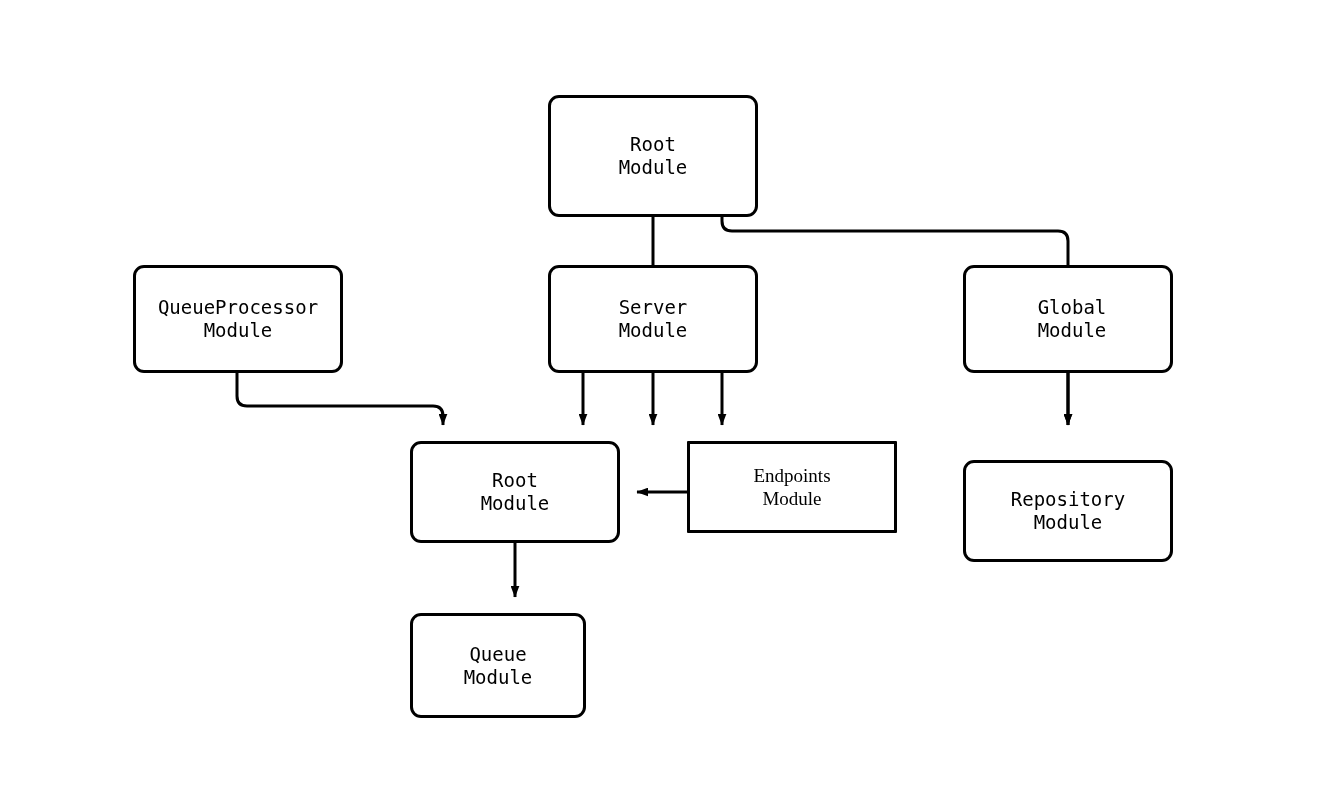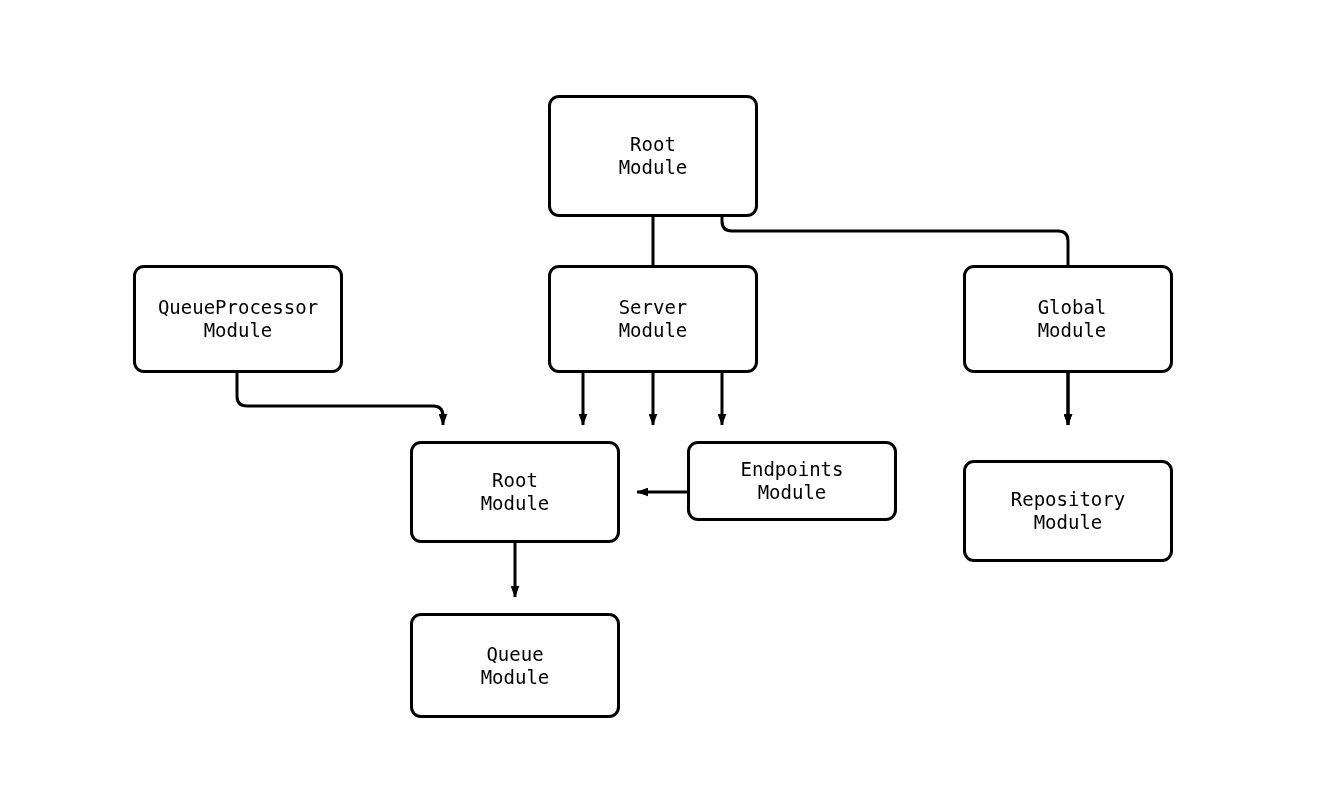--- a/index.html
+++ b/index.html
@@ -113,28 +113,28 @@
   <div class="node-box" style="left: 963px; top: 265px; width: 210px; height: 108px; border-radius: 11px; border-width: 3px; border-color: rgb(0, 0, 0); color: rgb(0, 0, 0); padding-left: 8px;">
     <span class="node-line">Global</span>
     <span class="node-line">Module</span>
   </div>
 
   <div class="node-box" style="left: 410px; top: 441px; width: 210px; height: 102px; border-radius: 11px; border-width: 3px; border-color: rgb(0, 0, 0); color: rgb(0, 0, 0);">
     <span class="node-line">Root</span>
     <span class="node-line">Module</span>
   </div>
 
-  <div class="node-box" style="left: 687px; top: 441px; width: 210px; height: 80px; border-radius: 11px; border-width: 3px; border-color: rgb(0, 0, 0); color: rgb(0, 0, 0);">
+  <div class="node-box" style="left: 687px; top: 441px; width: 210px; height: 92px; border-radius: 1px; border-width: 3px; border-color: rgb(0, 0, 0); color: rgb(0, 0, 0); font-family: Liberation Serif, serif;">
     <span class="node-line">Endpoints</span>
     <span class="node-line">Module</span>
   </div>
 
   <div class="node-box" style="left: 963px; top: 460px; width: 210px; height: 102px; border-radius: 11px; border-width: 3px; border-color: rgb(0, 0, 0); color: rgb(0, 0, 0);">
     <span class="node-line">Repository</span>
     <span class="node-line">Module</span>
   </div>
 
-  <div class="node-box" style="left: 410px; top: 613px; width: 210px; height: 105px; border-radius: 11px; border-width: 3px; border-color: rgb(0, 0, 0); color: rgb(0, 0, 0);">
+  <div class="node-box" style="left: 410px; top: 613px; width: 176px; height: 105px; border-radius: 11px; border-width: 3px; border-color: rgb(0, 0, 0); color: rgb(0, 0, 0);">
     <span class="node-line">Queue</span>
     <span class="node-line">Module</span>
   </div>
 
 </div>
 
 </body></html>

